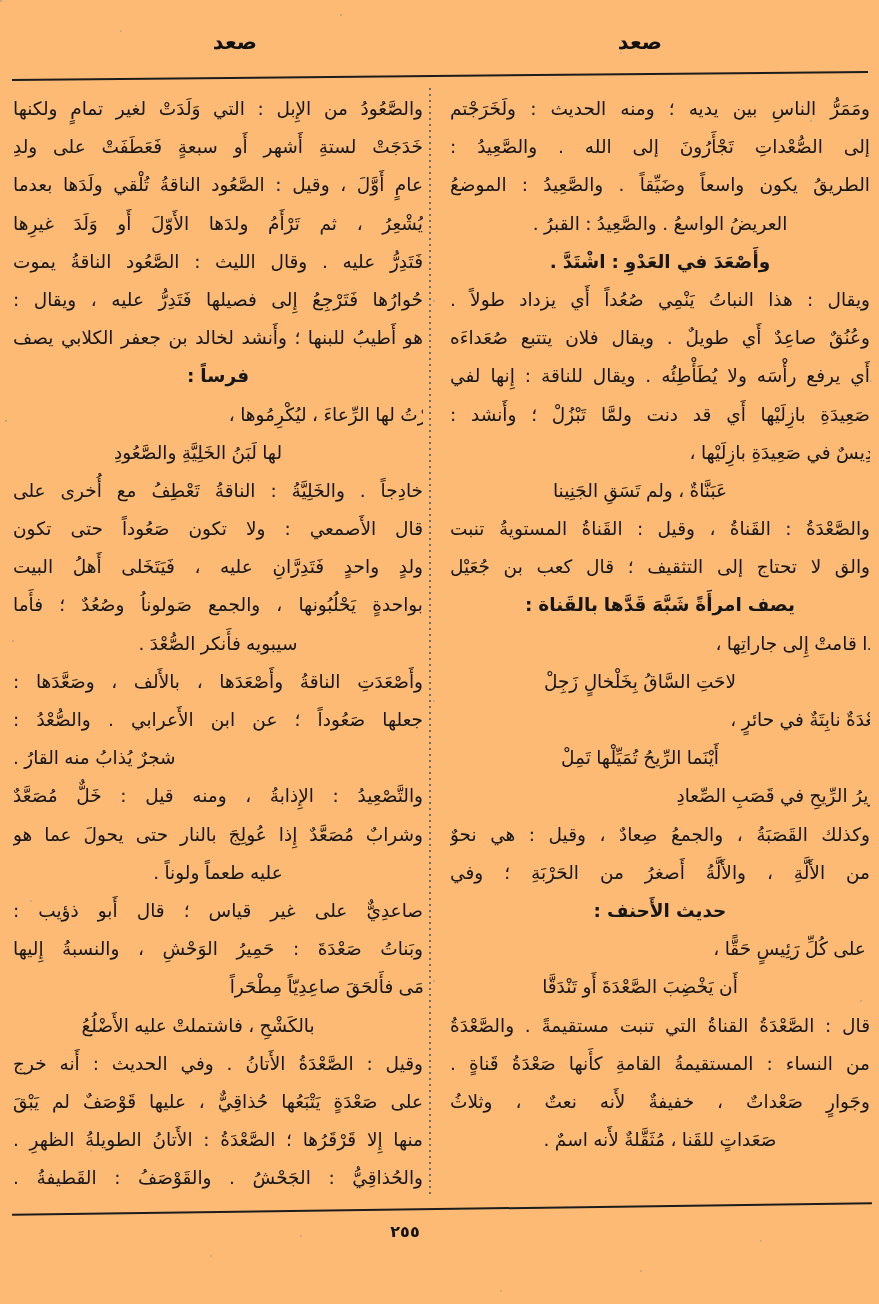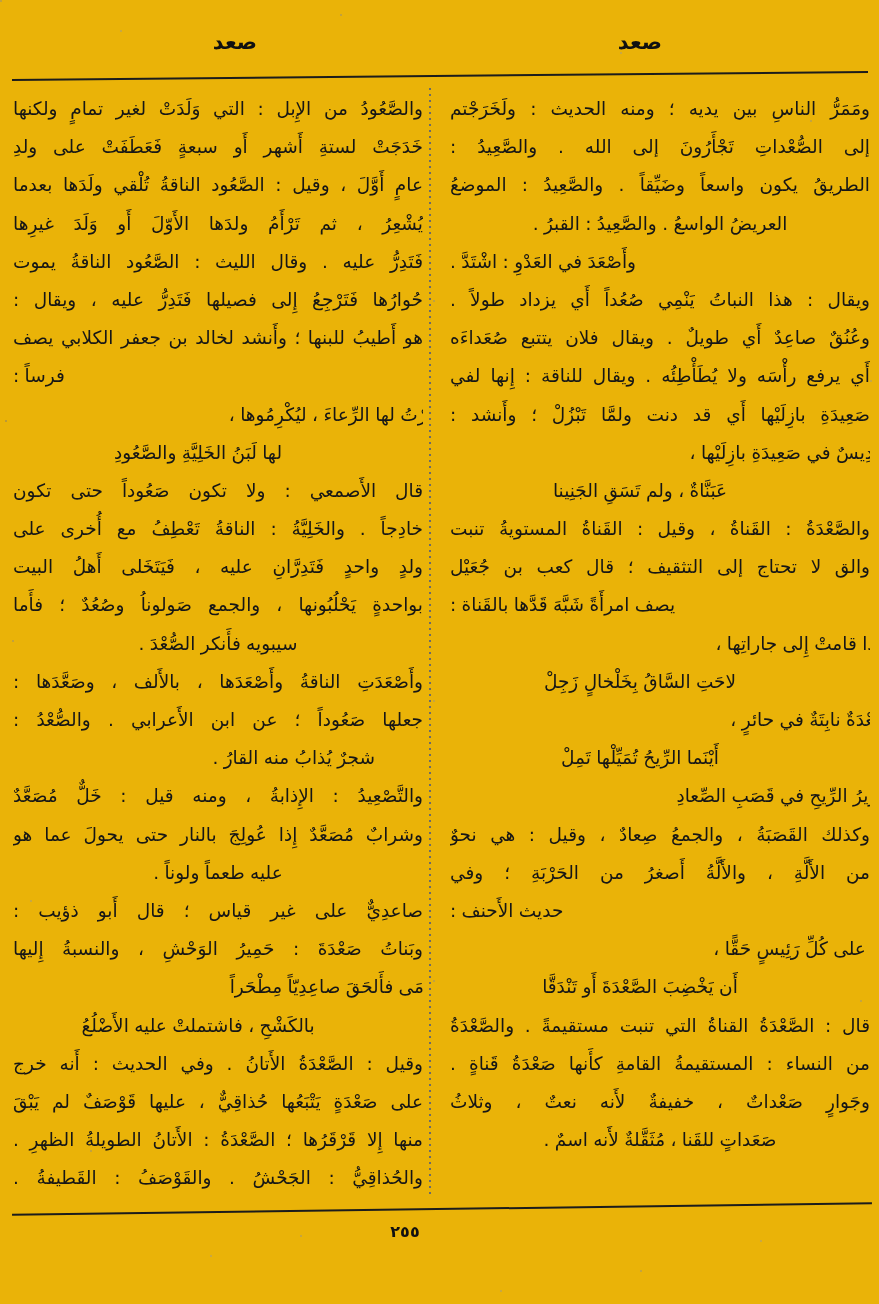--- a/index.html
+++ b/index.html
@@ -1,18 +1,18 @@
 <!DOCTYPE html>
 <html lang="ar"><head>
 <meta charset="utf-8">
 <style>
   html,body{margin:0;padding:0;background:#e8e6e1;}
   #page{
     position:relative;width:879px;height:1304px;margin:0 auto;
-    background:#eab308;overflow:hidden;
+    background:#fdba74;overflow:hidden;
     font-family:"DejaVu Sans",sans-serif;color:#161616;
   }
   
   .running-head{
     position:absolute;top:30px;font-weight:bold;font-size:21px;
     direction:rtl;letter-spacing:0;color:#111;
   }
   #head-left{left:190px;width:90px;text-align:center;}
   #head-right{left:595px;width:90px;text-align:center;}
   
@@ -29,22 +29,22 @@
     position:absolute;top:90px;height:1112px;direction:rtl;
     font-size:18.5px;overflow:hidden;
   }
   #col-right{left:450px;width:420px;}
   #col-left{left:13px;width:410px;}
   .line{
     height:38.2px;line-height:38.2px;overflow:hidden;
     word-spacing:-0.5px;
   }
   .s-j{text-align:justify;text-align-last:justify;-moz-text-align-last:justify;}
-  .s-e{text-align:right;padding-right:48px;}
-  .s-l{text-align:left;}
+  .s-e{text-align:left;padding-right:48px;}
+  .s-l{text-align:center;font-weight:bold;}
   .s-c{text-align:center;}
   .s-v1{transform:translateX(20px);}
   .s-v2{text-align:center;transform:translateX(-20px);}
   
   #page-number{
     position:absolute;top:1222px;left:360px;width:90px;text-align:center;
     font-size:16px;font-weight:bold;direction:rtl;color:#111;
   }
   
   #speckles{
@@ -108,22 +108,22 @@
       <div class="line s-j">والصَّعُودُ من الإِبل : التي وَلَدَتْ لغير تمامٍ ولكنها</div>
       <div class="line s-j">خَدَجَتْ لستةِ أَشهر أَو سبعةٍ فَعَطَفَتْ على ولدِ</div>
       <div class="line s-j">عامٍ أَوَّلَ ، وقيل : الصَّعُود الناقةُ تُلْقي ولَدَها بعدما</div>
       <div class="line s-j">يُشْعِرُ ، ثم تَرْأَمُ ولدَها الأَوّلَ أَو وَلَدَ غيرِها</div>
       <div class="line s-j">فَتَدِرُّ عليه . وقال الليث : الصَّعُود الناقةُ يموت</div>
       <div class="line s-j">حُوارُها فَتَرْجِعُ إِلى فصيلها فَتَدِرُّ عليه ، ويقال :</div>
       <div class="line s-j">هو أَطيبُ للبنها ؛ وأَنشد لخالد بن جعفر الكلابي يصف</div>
       <div class="line s-l">فرساً :</div>
       <div class="line s-v1">أَمَرْتُ لها الرِّعاءَ ، ليُكْرِمُوها ،</div>
       <div class="line s-v2">لها لَبَنُ الخَلِيَّةِ والصَّعُودِ</div>
+      <div class="line s-j">خادِجاً . والخَلِيَّةُ : الناقةُ تَعْطِفُ مع أُخرى على</div>
       <div class="line s-j">قال الأَصمعي : ولا تكون صَعُوداً حتى تكون</div>
-      <div class="line s-j">خادِجاً . والخَلِيَّةُ : الناقةُ تَعْطِفُ مع أُخرى على</div>
       <div class="line s-j">ولدٍ واحدٍ فَتَدِرَّانِ عليه ، فَيَتَخَلى أَهلُ البيت</div>
       <div class="line s-j">بواحدةٍ يَحْلُبُونها ، والجمع صَولوناُ وصُعُدٌ ؛ فأَما</div>
       <div class="line s-c">سيبويه فأَنكر الصُّعْدَ .</div>
       <div class="line s-j">وأَصْعَدَتِ الناقةُ وأَصْعَدَها ، بالأَلف ، وصَعَّدَها :</div>
       <div class="line s-j">جعلها صَعُوداً ؛ عن ابن الأَعرابي . والصُّعْدُ :</div>
       <div class="line s-e">شجرٌ يُذابُ منه القارُ .</div>
       <div class="line s-j">والتَّصْعِيدُ : الإِذابةُ ، ومنه قيل : خَلٌّ مُصَعَّدٌ</div>
       <div class="line s-j">وشرابٌ مُصَعَّدٌ إِذا عُولِجَ بالنار حتى يحولَ عما هو</div>
       <div class="line s-c">عليه طعماً ولوناً .</div>
       <div class="line s-j">صاعدِيٌّ على غير قياس ؛ قال أَبو ذؤيب :</div>

